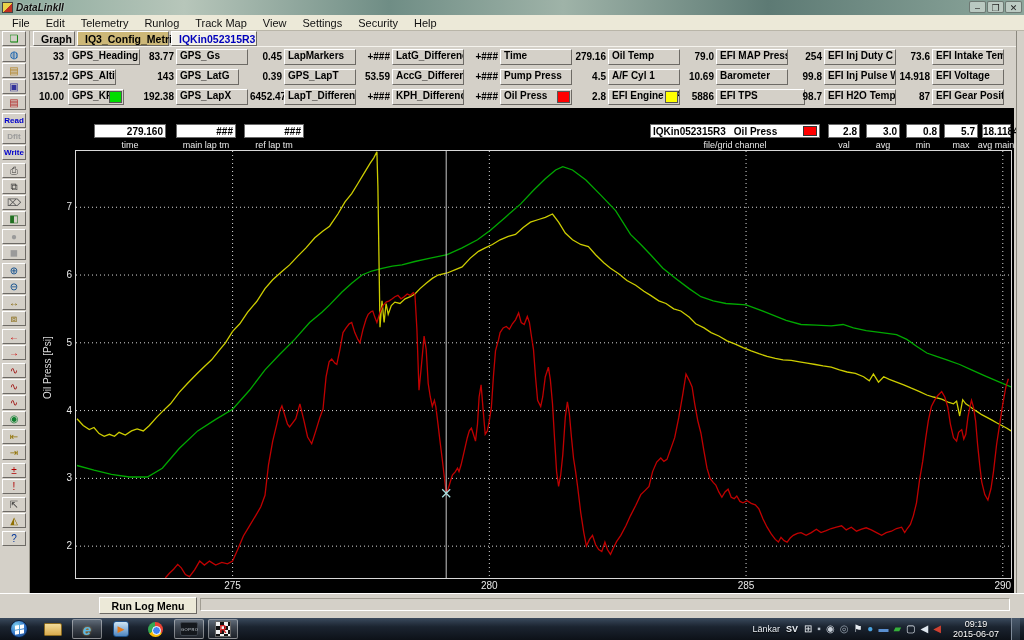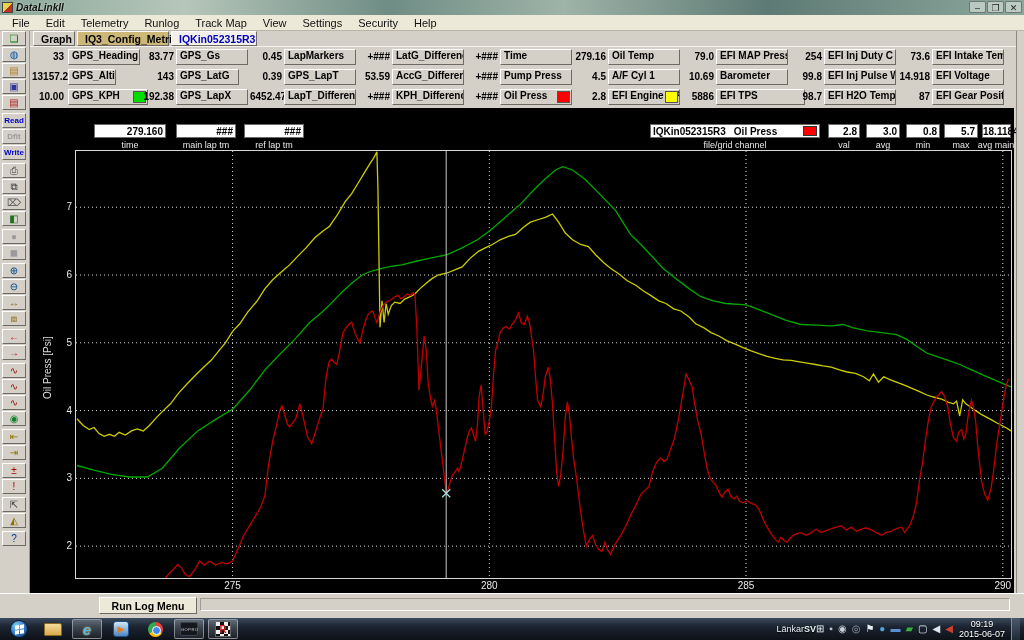--- a/index.html
+++ b/index.html
@@ -84,21 +84,21 @@
       linear-gradient(#fff,#fff) 0 5px/4px 4px no-repeat,
       linear-gradient(#fff,#fff) 5px 5px/4px 4px no-repeat; transform:skewY(-8deg); }
   .ico-folder { width:18px; height:13px; background:linear-gradient(#f3dc9a,#d9ab4e); border:1px solid #8a6a20; border-radius:1px 2px 1px 1px; }
   .ico-ie { font-size:15px; font-weight:bold; color:#58b8e8; font-style:italic; text-shadow:0 0 2px #eda93c; }
   .ico-wmp { width:16px; height:16px; border-radius:3px; background:linear-gradient(#cfe6f5,#4f86c0); border:1px solid #1d4f86; color:#e67817; font-size:9px; text-align:center; line-height:15px; }
   .ico-chrome { width:15px; height:15px; border-radius:50%; background:conic-gradient(#ea4335 0 33%, #fbbc05 33% 66%, #34a853 66% 100%); position:relative; }
   .ico-chrome::after { content:""; position:absolute; left:4px; top:4px; width:7px; height:7px; border-radius:50%; background:#4285f4; border:1px solid #fff; }
   .ico-gopro { width:18px; height:14px; background:#14181d; border:1px solid #3c434c; border-radius:2px; color:#cfd6de; font-size:4px; text-align:center; line-height:13px; letter-spacing:.5px; }
   .ico-racepak { width:16px; height:16px; background:
       repeating-conic-gradient(#111 0% 25%, #f0f0f0 0% 50%) 0 0/8px 8px; border:1px solid #666; color:#d42020; font-weight:bold; font-size:10px; text-align:center; line-height:15px; }
-  #tray { margin-left:auto; display:flex; align-items:center; padding-right:4px; }
+  #tray { margin-left:auto; display:flex; align-items:center; gap:6px; padding-right:4px; }
   #tray .txt { color:#e8edf3; font-size:9px; text-shadow:0 1px 1px #000; }
   .tray-ico { font-size:10px; line-height:10px; color:#dfe6ee; }
   #clock { text-align:center; color:#fff; font-size:9px; line-height:10px; text-shadow:0 1px 1px #000; padding:0 6px; }
   #showdesk { width:9px; height:22px; border-left:1px solid #7e8a99; background:linear-gradient(#4a5a6d,#202a36); }
 </style>
 </head>
 <body>
 
 <div class="abs" id="titlebar">
   <div id="app-icon"></div>
@@ -214,21 +214,21 @@
     <div class="chval" style="left: 544px; top: 24px; width: 32px;">4.5</div>
     <div class="chbtn" style="left: 578px; top: 22px; width: 72px;">A/F Cyl 1</div>
     <div class="chval" style="left: 652px; top: 24px; width: 32px;">10.69</div>
     <div class="chbtn" style="left: 686px; top: 22px; width: 72px;">Barometer</div>
     <div class="chval" style="left: 760px; top: 24px; width: 32px;">99.8</div>
     <div class="chbtn" style="left: 794px; top: 22px; width: 72px;">EFI Inj Pulse W</div>
     <div class="chval" style="left: 868px; top: 24px; width: 32px;">14.918</div>
     <div class="chbtn" style="left: 902px; top: 22px; width: 72px;">EFI Voltage</div>
     <div class="chval" style="left: 976px; top: 24px; width: 32px;">13.</div>
     <div class="chval" style="left: 2px; top: 44px; width: 32px;">10.00</div>
-    <div class="chbtn" style="left: 38px; top: 42px; width: 80px;">GPS_KPH<span class="swatch" style="background: rgb(0, 221, 0);"></span></div>
+    <div class="chbtn" style="left: 38px; top: 42px; width: 56px;">GPS_KPH<span class="swatch" style="background: rgb(0, 221, 0);"></span></div>
     <div class="chval" style="left: 112px; top: 44px; width: 32px;">192.38</div>
     <div class="chbtn" style="left: 146px; top: 42px; width: 72px;">GPS_LapX</div>
     <div class="chval" style="left: 220px; top: 44px; width: 32px;">6452.47</div>
     <div class="chbtn" style="left: 254px; top: 42px; width: 72px;">LapT_Difference</div>
     <div class="chval" style="left: 328px; top: 44px; width: 32px;">+###</div>
     <div class="chbtn" style="left: 362px; top: 42px; width: 72px;">KPH_Difference</div>
     <div class="chval" style="left: 436px; top: 44px; width: 32px;">+###</div>
     <div class="chbtn" style="left: 470px; top: 42px; width: 72px;">Oil Press<span class="swatch" style="background: rgb(255, 0, 0);"></span></div>
     <div class="chval" style="left: 544px; top: 44px; width: 32px;">2.8</div>
     <div class="chbtn" style="left: 578px; top: 42px; width: 72px;">EFI Engine RPM<span class="swatch" style="background: rgb(255, 255, 0);"></span></div>

